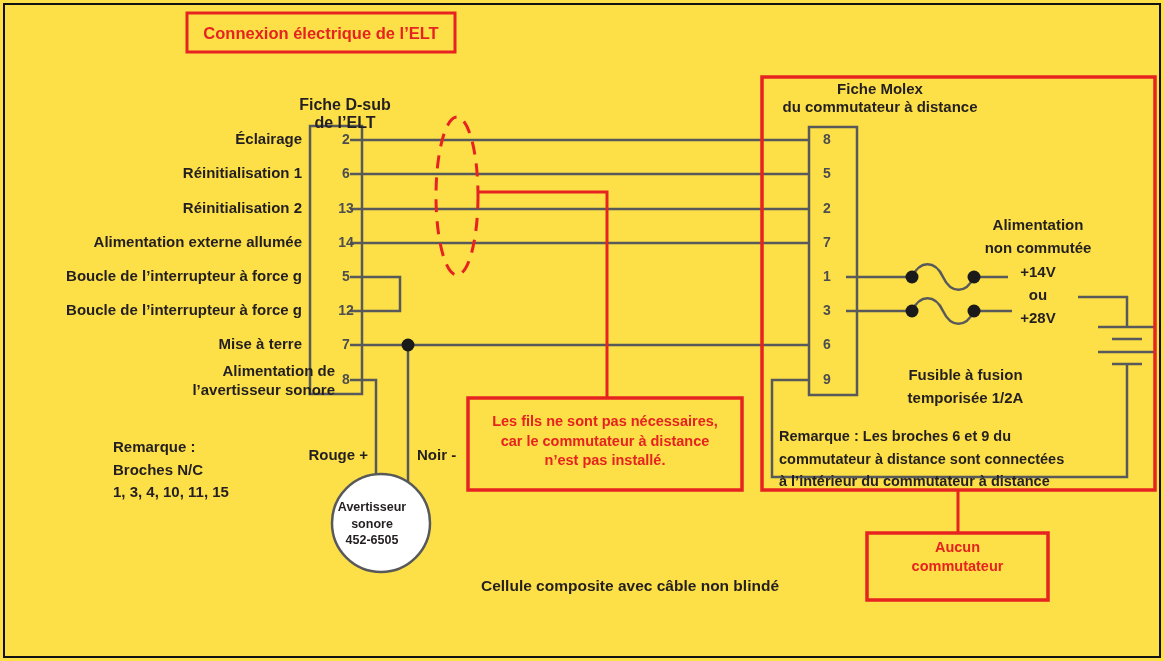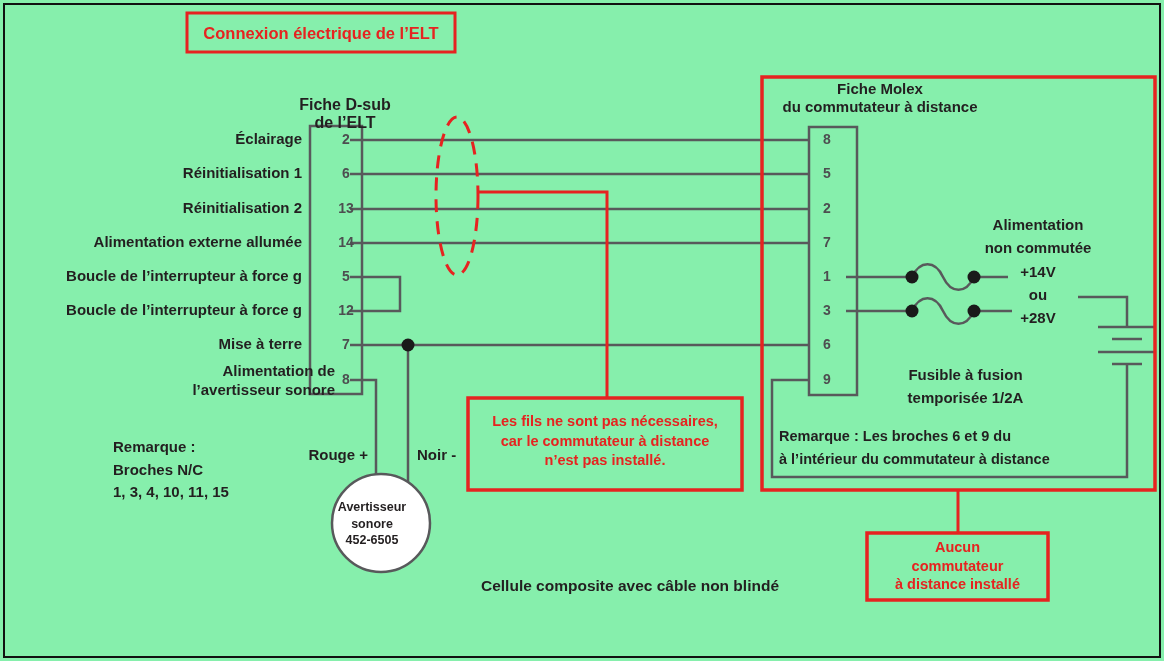--- a/index.html
+++ b/index.html
@@ -1,17 +1,17 @@
 <!DOCTYPE html>
 <html><head>
 <meta charset="utf-8">
 <style>
   html,body{margin:0;padding:0;background:#fff;}
   .stage{
-    position:relative;width:1164px;height:661px;background:#86efac;
+    position:relative;width:1164px;height:661px;background:#fde047;
     font-family:"Liberation Sans", sans-serif;color:#231f20;overflow:hidden;
   }
   .frame{position:absolute;left:3px;top:3px;right:3px;bottom:3px;border:2px solid #111;}
   svg.wires{position:absolute;left:0;top:0;}
   .t{position:absolute;font-weight:bold;white-space:nowrap;}
   .ink{color:#231f20;}
   .red{color:#e62320;}
   .gray{color:#4d4e50;font-weight:bold;}
   .ctr{text-align:center;}
   .rgt{text-align:right;}
@@ -138,23 +138,23 @@
     <span>+28V</span>
   </div>
 
   <div class="t ink ctr blk" style="left:878px;top:331px;width:175px;font-size:15px;line-height:23px;margin-top:32px;">
     <span>Fusible à fusion</span>
     <span>temporisée 1/2A</span>
   </div>
 
   <div class="t ink blk" style="left:779px;top:402px;width:356px;font-size:14.5px;line-height:22.5px;margin-top:23px;">
     <span>Remarque : Les broches 6 et 9 du</span>
+    <span>commutateur à distance sont connectées</span>
     <span>à l’intérieur du commutateur à distance</span>
   </div>
 
   <div class="t red ctr blk" style="left:867px;top:538px;width:181px;font-size:14.5px;line-height:18.5px;">
     <span>Aucun</span>
     <span>commutateur</span>
-    <span>à distance installé</span>
   </div>
 
   <div class="t ink ctr" style="left:430px;top:553px;width:400px;font-size:15.5px;margin-top:24px;">Cellule composite avec câble non blindé</div>
 </div>
 
 </body></html>

